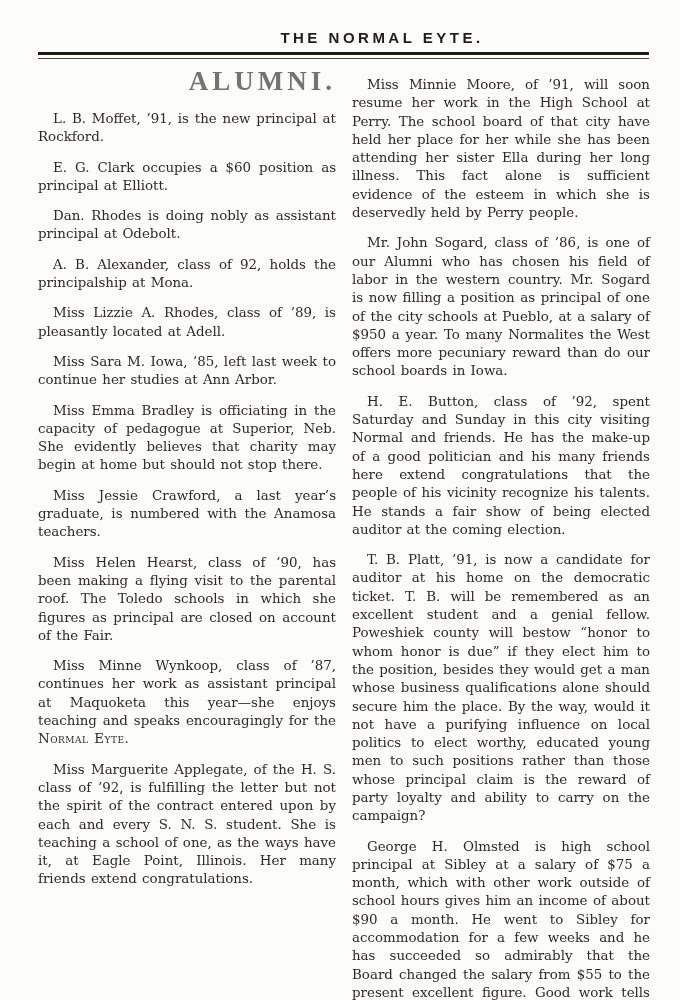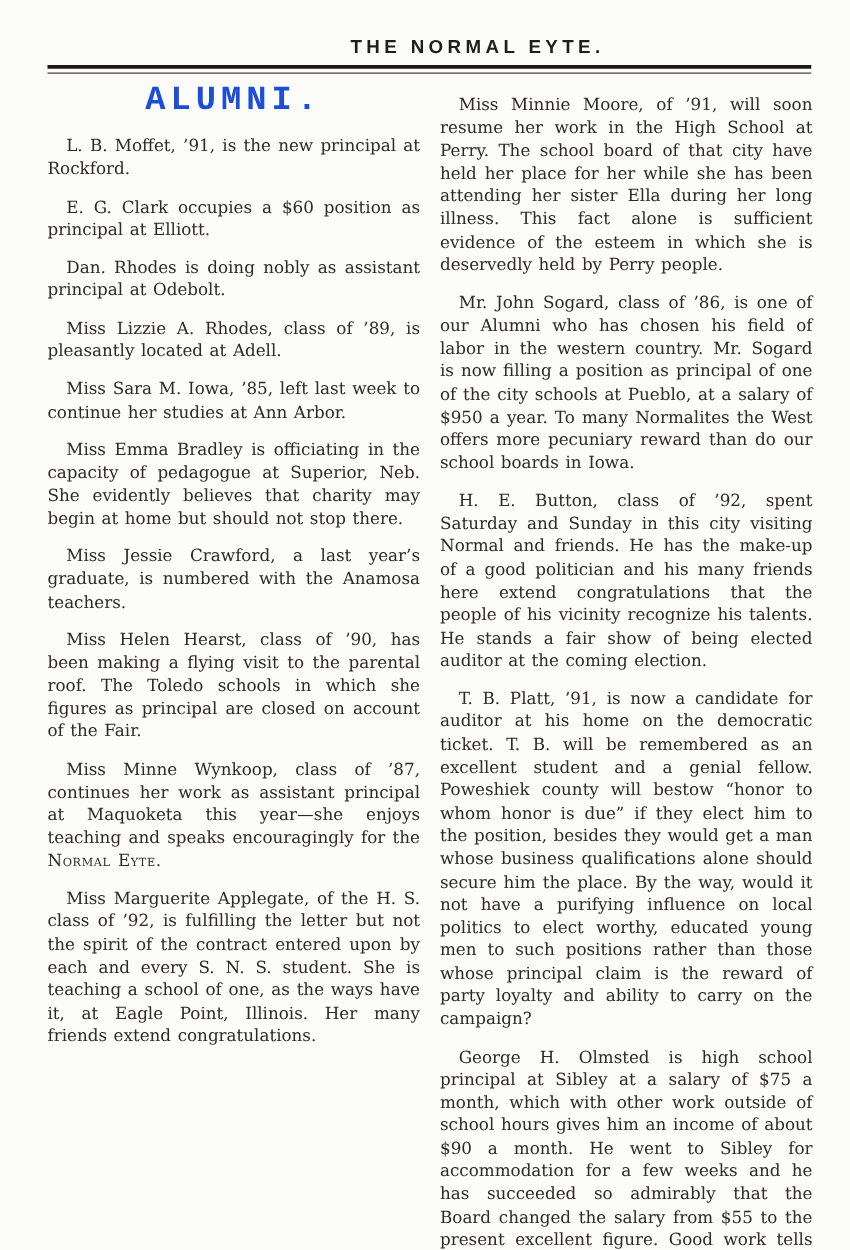--- a/index.html
+++ b/index.html
@@ -52,26 +52,26 @@
     left: 38px;
     width: 612px;
     display: flex;
     gap: 16px;
   }
   .col {
     width: 298px;
   }
   .alumni-heading {
     margin: 2px 0 13px 0;
-    text-align: center;
-    font-family: Liberation Mono, monospace;
+    text-align: right;
+    font-family: Liberation Serif, serif;
     font-weight: bold;
     font-size: 27px;
     letter-spacing: 4px;
-    color: #1d4ed8;
+    color: #737373;
   }
   .para {
     margin: 12px 0 8px 0;
     font-size: 13.4px;
     line-height: 18.3px;
     text-align: justify;
     text-indent: 15px;
     word-spacing: 1px;
   }
   .para .sc {
@@ -90,20 +90,21 @@
   <div class="rule-thin"></div>
 
   <div class="columns">
 
     <div class="col">
       <h1 class="alumni-heading">ALUMNI.</h1>
       <div>
           <p class="para">L. B. Moffet, ’91, is the new principal at Rockford.</p>
           <p class="para">E. G. Clark occupies a $60 position as principal at Elliott.</p>
           <p class="para">Dan. Rhodes is doing nobly as assistant principal at Odebolt.</p>
+          <p class="para">A. B. Alexander, class of 92, holds the principalship at Mona.</p>
           <p class="para">Miss Lizzie A. Rhodes, class of ’89, is pleasantly located at Adell.</p>
           <p class="para">Miss Sara M. Iowa, ’85, left last week to continue her studies at Ann Arbor.</p>
           <p class="para">Miss Emma Bradley is officiating in the capacity of pedagogue at Superior, Neb. She evidently believes that charity may begin at home but should not stop there.</p>
           <p class="para">Miss Jessie Crawford, a last year’s graduate, is numbered with the Anamosa teachers.</p>
           <p class="para">Miss Helen Hearst, class of ’90, has been making a flying visit to the parental roof. The Toledo schools in which she figures as principal are closed on account of the Fair.</p>
           <p class="para">Miss Minne Wynkoop, class of ’87, continues her work as assistant principal at Maquoketa this year—she enjoys teaching and speaks encouragingly for the <span class="sc">Normal Eyte</span>.</p>
           <p class="para">Miss Marguerite Applegate, of the H. S. class of ’92, is fulfilling the letter but not the spirit of the contract entered upon by each and every S. N. S. student. She is teaching a school of one, as the ways have it, at Eagle Point, Illinois. Her many friends extend congratulations.</p>
         </div>
     </div>
 

